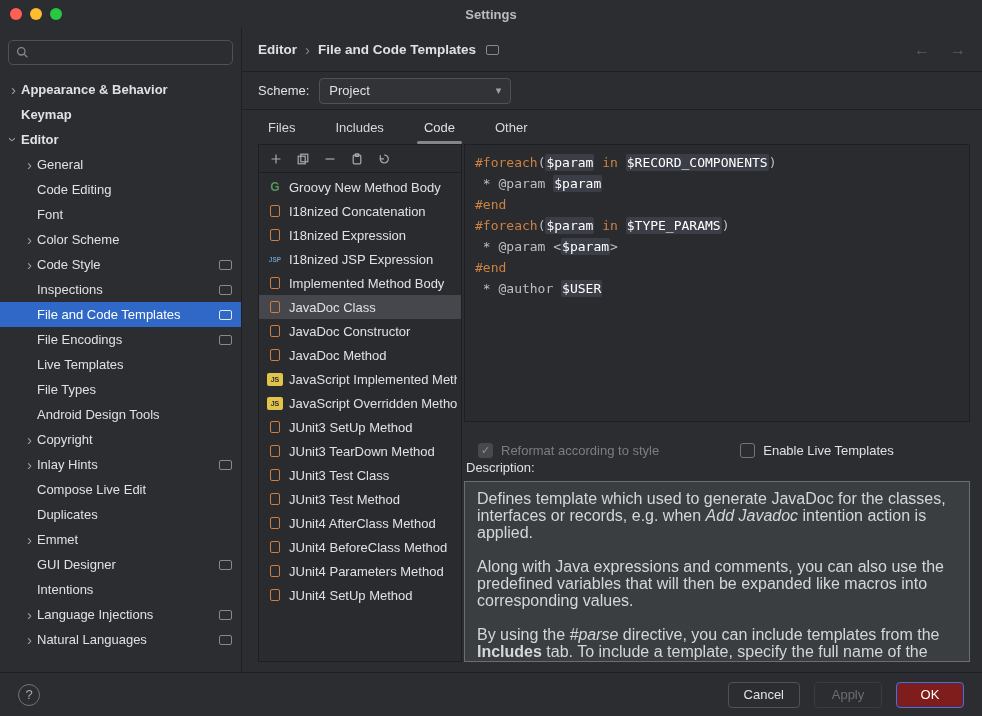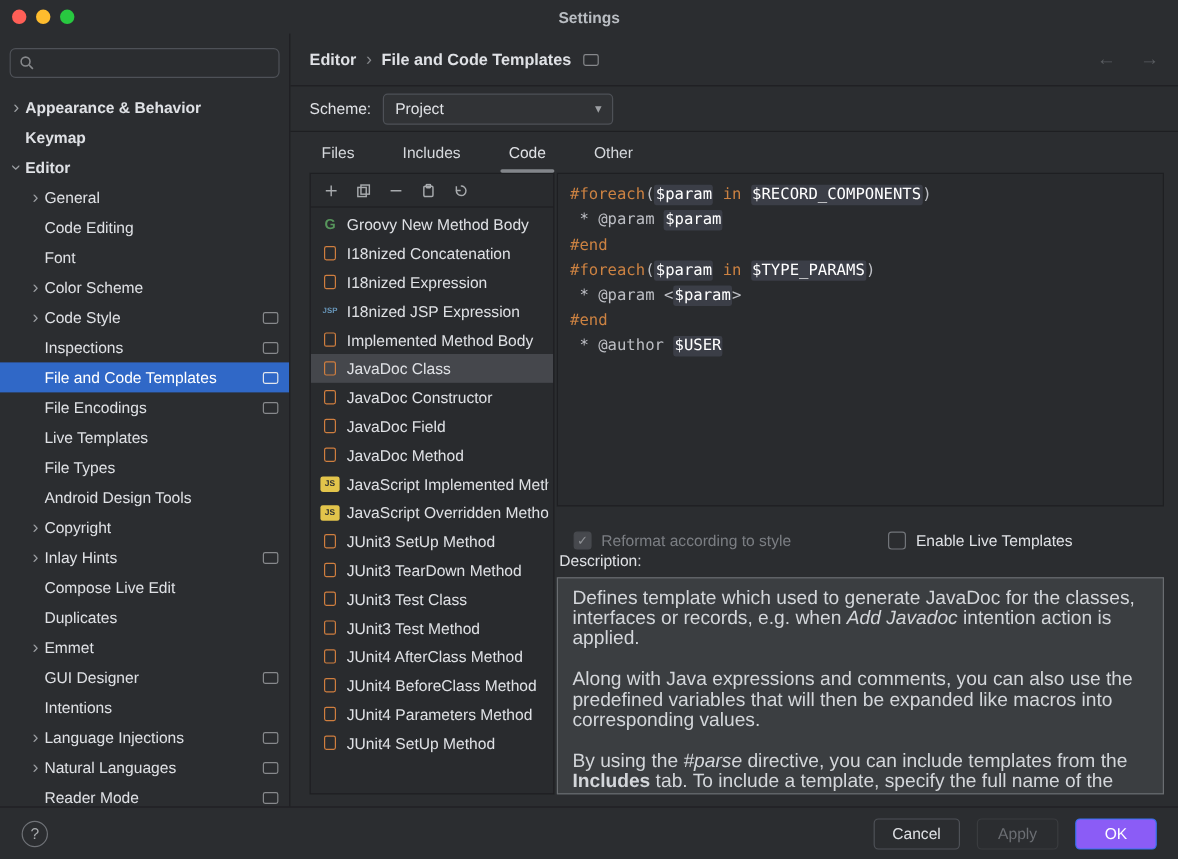--- a/index.html
+++ b/index.html
@@ -85,21 +85,21 @@
   .desc-box p { margin-bottom:17px; }
   .seg-italic { font-style:italic; }
   .seg-bold { font-weight:bold; }
 
   
   .footer { height:44px; flex:0 0 auto; border-top:1px solid #1e1f22; display:flex; align-items:center; gap:14px; padding:0 18px; }
   .help-btn { width:22px; height:22px; border-radius:50%; border:1px solid #6f7277; color:#a8abae; display:flex; align-items:center; justify-content:center; font-size:13px; cursor:default; }
   .footer-spacer { flex:1; }
   .btn { height:26px; min-width:68px; padding:0 15px; border-radius:4px; border:1px solid #4e5157; background:transparent; color:#dfe1e5; font-family:"Liberation Sans",sans-serif; font-size:13px; display:inline-flex; align-items:center; justify-content:center; cursor:default; }
   .btn.disabled { border-color:#3a3c3f; color:#6b6e73; }
-  .btn.primary { background:#8b5cf6; border-color:#3574f0; color:#ffffff; }
+  .btn.primary { background:#7f1d1d; border-color:#3574f0; color:#ffffff; }
 </style>
 </head>
 <body>
 
 <div class="window">
 
   <div class="titlebar">
     <div class="traffic">
       <span class="light red"></span>
       <span class="light yellow"></span>
@@ -210,25 +210,20 @@
             <span class="tree-label">Intentions</span>
           </div>
           <div class="tree-item indent">
             <span class="chevron">›</span>
             <span class="tree-label">Language Injections</span>
             <span class="screen-icon"></span>
           </div>
           <div class="tree-item indent">
             <span class="chevron">›</span>
             <span class="tree-label">Natural Languages</span>
-            <span class="screen-icon"></span>
-          </div>
-          <div class="tree-item indent">
-            <span class="chevron"></span>
-            <span class="tree-label">Reader Mode</span>
             <span class="screen-icon"></span>
           </div>
         </div>
     </aside>
 
     <main class="main">
 
       <div class="crumb-row">
         <span class="crumb-item">Editor</span>
         <span class="crumb-sep">›</span>
@@ -312,24 +307,20 @@
               <div class="tpl-item selected">
                 <span class="tpl-icon template"></span>
                 <span class="tpl-label">JavaDoc Class</span>
               </div>
               <div class="tpl-item">
                 <span class="tpl-icon template"></span>
                 <span class="tpl-label">JavaDoc Constructor</span>
               </div>
               <div class="tpl-item">
                 <span class="tpl-icon template"></span>
-                <span class="tpl-label">JavaDoc Field</span>
-              </div>
-              <div class="tpl-item">
-                <span class="tpl-icon template"></span>
                 <span class="tpl-label">JavaDoc Method</span>
               </div>
               <div class="tpl-item">
                 <span class="tpl-icon js">JS</span>
                 <span class="tpl-label">JavaScript Implemented Method Body</span>
               </div>
               <div class="tpl-item">
                 <span class="tpl-icon js">JS</span>
                 <span class="tpl-label">JavaScript Overridden Method Body</span>
               </div>

